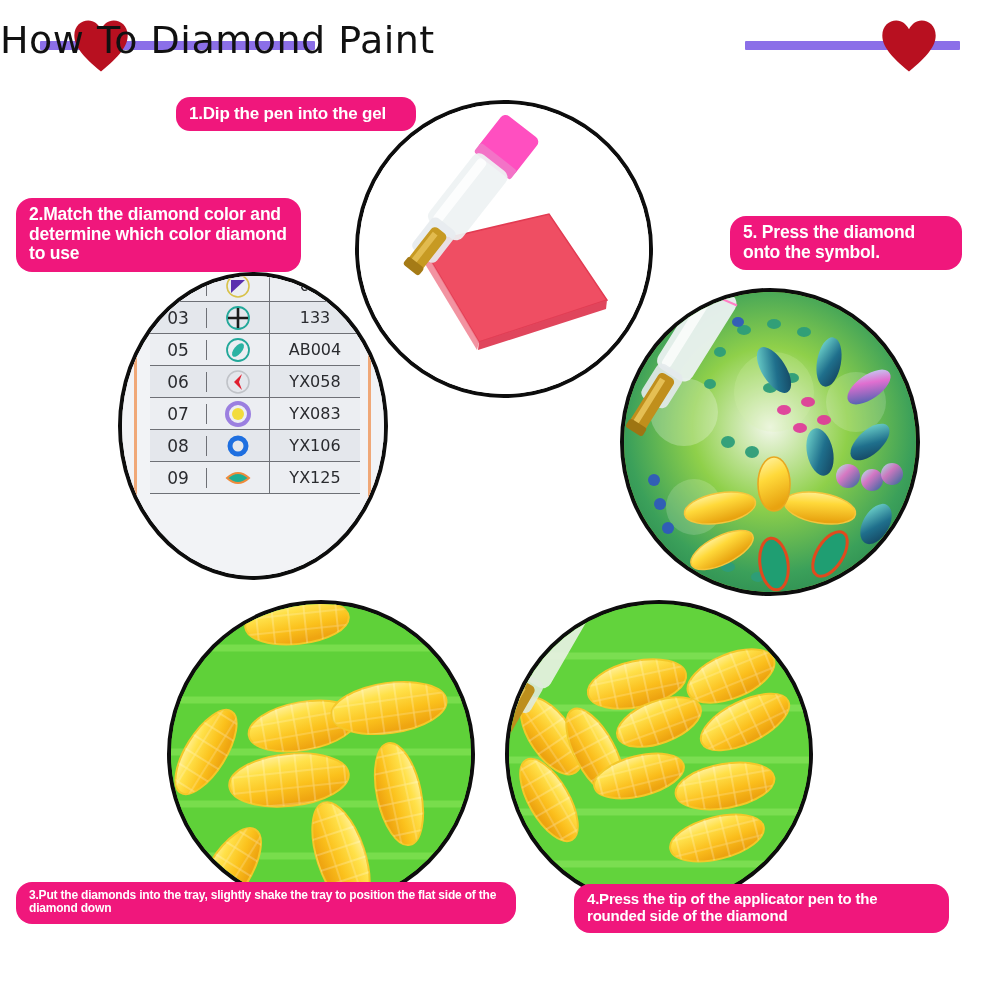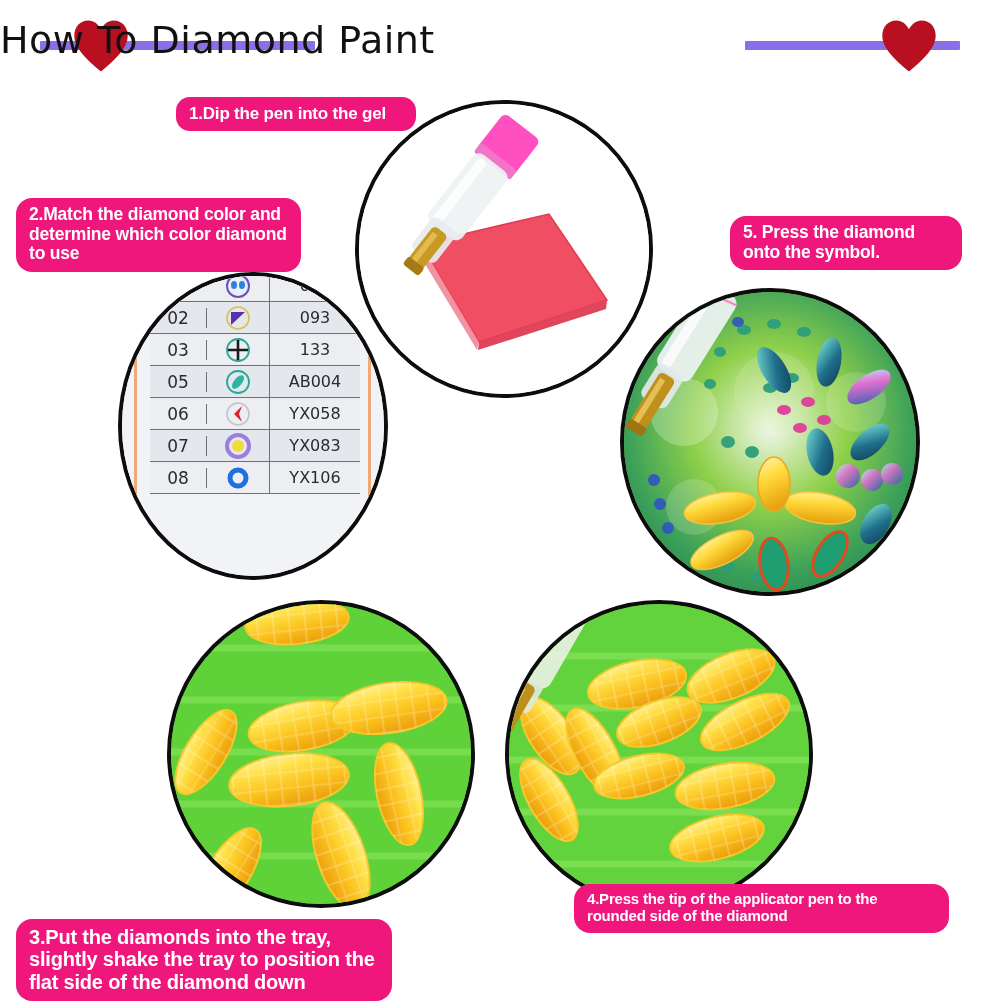--- a/index.html
+++ b/index.html
@@ -21,21 +21,21 @@
     font-size:38px;color:#111111;font-weight:400;letter-spacing:.5px;
     font-family:"DejaVu Sans","Liberation Sans",sans-serif;}
 
   
   .label{position:absolute;background:#F0177C;color:#ffffff;border-radius:16px;
      font-weight:bold;line-height:1.12;padding:7px 13px 8px 13px;
      box-sizing:border-box;letter-spacing:-.2px;margin-left:8px;}
   #label-1{left:168px;top:97px;width:240px;font-size:17px;border-radius:14px;}
   #label-2{left:8px;top:198px;width:285px;font-size:17.5px;}
   #label-5{left:722px;top:216px;width:232px;font-size:17.5px;}
-  #label-3{left:8px;top:919px;width:376px;font-size:20px;}
+  #label-3{left:8px;top:882px;width:500px;font-size:12px;}
   #label-4{left:566px;top:884px;width:375px;font-size:15px;}
 
   
   .circle{position:absolute;border-radius:50%;border:4px solid #0d0d0d;overflow:hidden;}
   #circle-1{left:355px;top:100px;width:290px;height:290px;background:#ffffff;}
   #circle-2{left:118px;top:272px;width:262px;height:300px;border-radius:50%;background:#ffffff;}
   #circle-5{left:620px;top:288px;width:292px;height:300px;background:#8cc63f;}
   #circle-3{left:167px;top:600px;width:300px;height:300px;background:#5fd139;}
   #circle-4{left:505px;top:600px;width:300px;height:300px;background:#5fd139;}
   .circle svg{display:block;width:100%;height:100%;}
@@ -105,31 +105,20 @@
 
 <div class="label" id="label-2">2.Match the diamond color and determine which color diamond to use</div>
 
 <div class="circle" id="circle-2">
   <div style="position:absolute;inset:0;background:#f2f3f6;"></div>
   <div class="paper-edge e1"></div>
   <div class="paper-edge e2"></div>
 
   <div class="tbl">
 
-    <div class="row">
-      <div class="c-num"></div>
-      <div class="c-sym">
-        <svg viewBox="0 0 26 26">
-            <circle cx="13" cy="13" r="11" fill="none" stroke="#6a4fc0" stroke-width="2"></circle>
-            <ellipse cx="9" cy="12" rx="3" ry="4" fill="#2f7fe8"></ellipse>
-            <ellipse cx="17" cy="12" rx="3" ry="4" fill="#2f7fe8"></ellipse>
-          </svg>
-      </div>
-      <div class="c-code">028</div>
-    </div>
 
     <div class="row">
       <div class="c-num">02</div>
       <div class="c-sym">
         <svg viewBox="0 0 26 26">
             <circle cx="13" cy="13" r="11" fill="none" stroke="#d8c24a" stroke-width="1.6"></circle>
             <path d="M6 7 L20 7 L6 20 Z" fill="#5b2fae"></path>
           </svg>
       </div>
       <div class="c-code">093</div>
@@ -183,20 +172,29 @@
     <div class="row">
       <div class="c-num">08</div>
       <div class="c-sym">
         <svg viewBox="0 0 26 26">
             <circle cx="13" cy="13" r="8" fill="none" stroke="#1e6fe0" stroke-width="5"></circle>
           </svg>
       </div>
       <div class="c-code">YX106</div>
     </div>
 
+    <div class="row">
+      <div class="c-num">09</div>
+      <div class="c-sym">
+        <svg viewBox="0 0 26 26">
+            <path d="M2 13 Q13 3 24 13 Q13 23 2 13 Z" fill="#1fae94" stroke="#ef8b3c" stroke-width="2"></path>
+          </svg>
+      </div>
+      <div class="c-code">YX125</div>
+    </div>
 
   </div>
 </div>
 
 <div class="label" id="label-5">5.  Press the diamond onto the symbol.</div>
 
 <div class="circle" id="circle-5">
   <svg viewBox="0 0 292 300" preserveAspectRatio="xMidYMid slice">
     <defs>
       <radialGradient id="canvasBg" cx="50%" cy="45%" r="70%">

